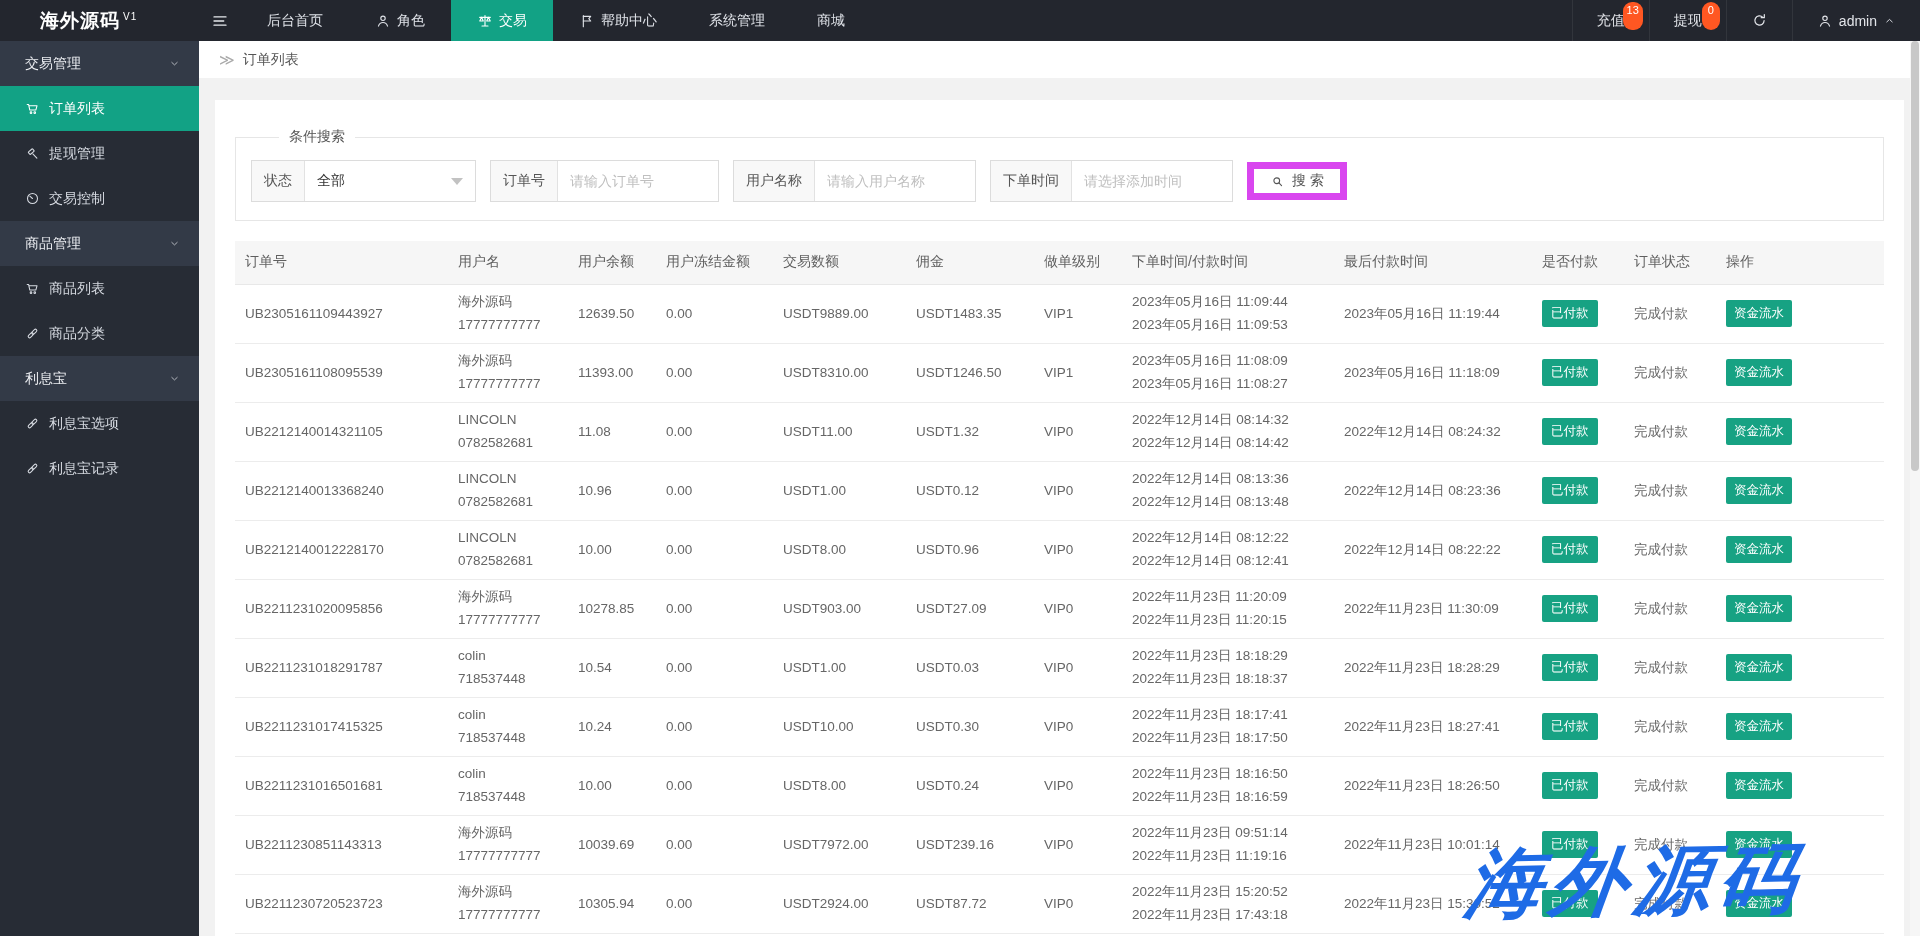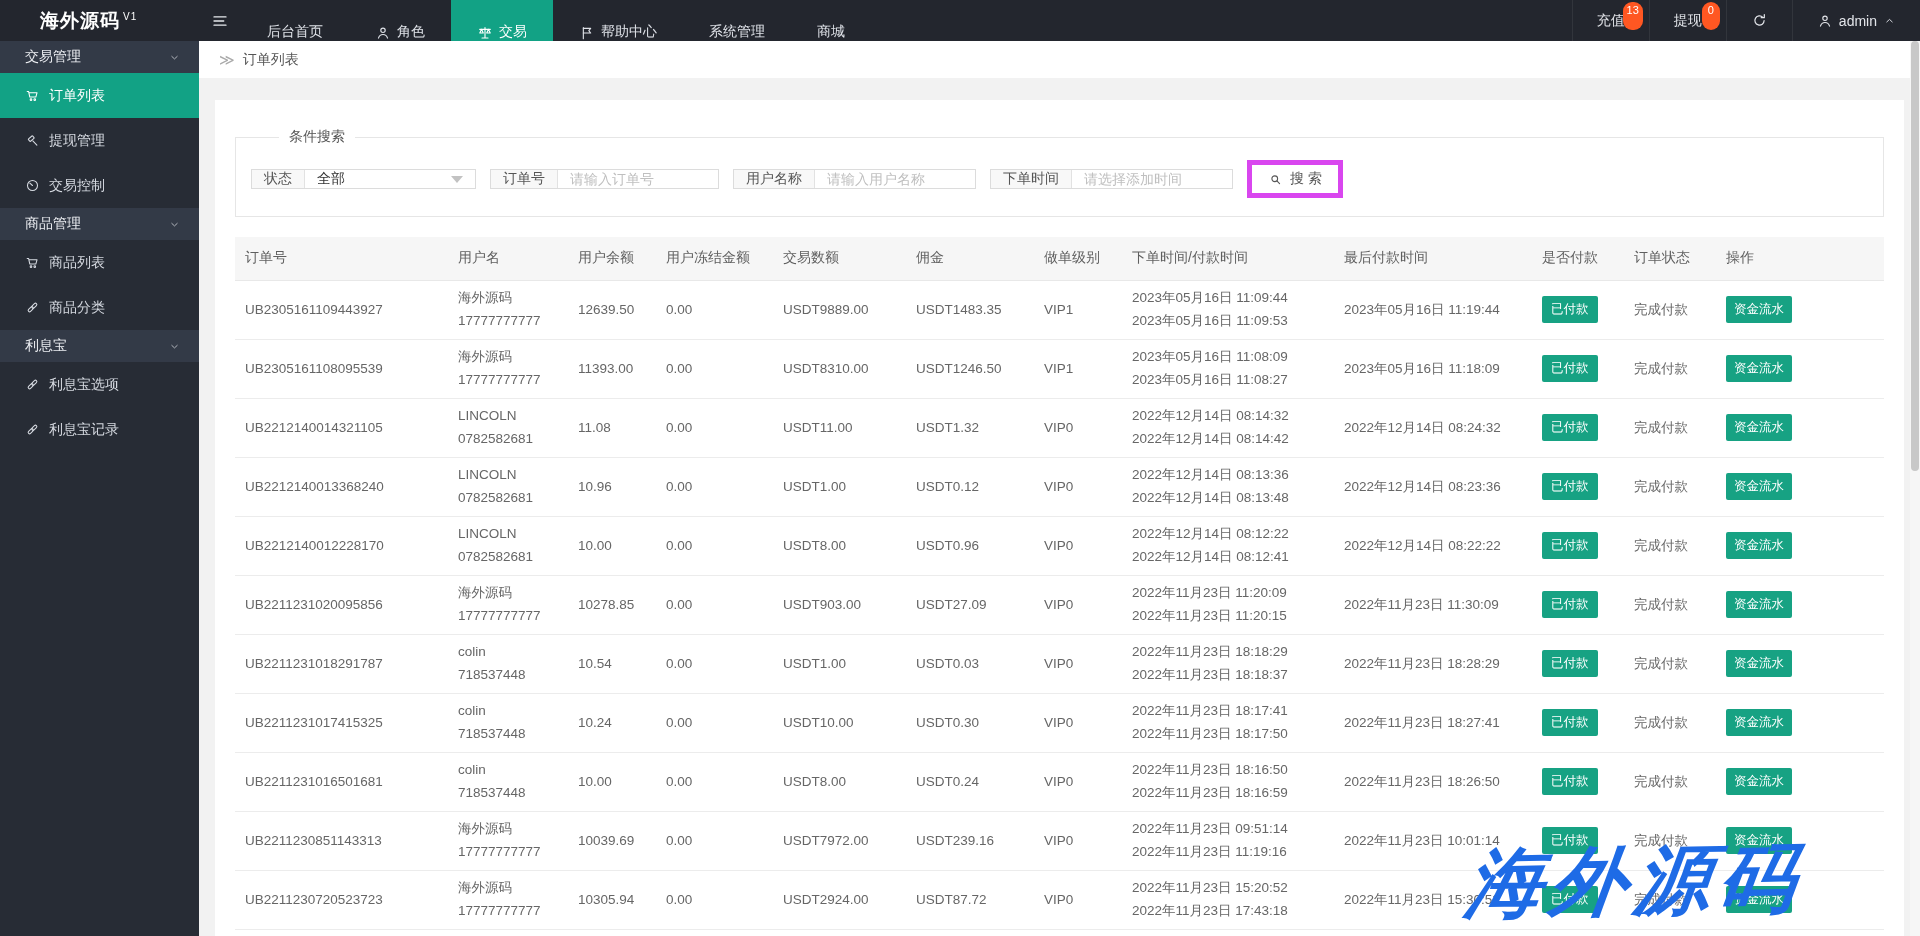--- a/index.html
+++ b/index.html
@@ -5,55 +5,55 @@
   * { margin:0; padding:0; box-sizing:border-box; }
   html,body { width:1920px; height:936px; overflow:hidden;
     font-family:"Liberation Sans","DejaVu Sans",sans-serif; background:#f2f2f2; }
 
   
   .navbar { position:relative; height:41px; background:#23262e; display:flex; align-items:stretch; color:#e8eaee; z-index:5; }
   .nav-logo { width:199px; display:flex; align-items:center; padding-left:40px; font-size:19px; font-weight:bold; color:#fff; letter-spacing:1px; }
   .nav-logo sup { font-size:10px; font-weight:normal; margin-left:3px; transform:translateY(-4px); }
   .nav-burger { width:42px; display:flex; align-items:center; justify-content:center; cursor:pointer; }
   .nav-menu { display:flex; align-items:stretch; }
-  .nav-item { display:flex; align-items:flex-end; gap:6px; padding:0 26px; font-size:14px; color:#dfe2e8; cursor:pointer; text-decoration:none; }
+  .nav-item { display:flex; align-items:center; gap:6px; padding:0 26px; font-size:14px; color:#dfe2e8; cursor:pointer; text-decoration:none; }
   .nav-item.active { background:#12a285; color:#fff; }
   .nav-right { margin-left:auto; display:flex; align-items:stretch; }
   .nav-right .nav-rt { position:relative; display:flex; align-items:center; gap:6px; padding:0 24px; font-size:14px; color:#e3e5ea; cursor:pointer; border-left:1px solid rgba(255,255,255,.07); }
   .nav-badge { position:absolute; top:2px; right:6px; min-width:18px; height:28px; line-height:17px; padding:0 4px; background:#ff5722; border-radius:9px; font-size:11px; color:#fff; text-align:center; }
   .icon { display:inline-flex; align-items:center; justify-content:center; }
   .icon svg { display:block; }
 
   
   .shell { display:flex; height:895px; }
 
   
   .sidebar { width:199px; background:#272c35; flex:none; overflow:hidden; }
-  .side-group-title { height:32px; display:flex; align-items:center; padding:0 18px 0 25px; background:#333a47; color:#eceef2; font-size:14px; cursor:pointer; }
+  .side-group-title { height:45px; display:flex; align-items:center; padding:0 18px 0 25px; background:#333a47; color:#eceef2; font-size:14px; cursor:pointer; }
   .side-group-title .chev { margin-left:auto; opacity:.75; }
   .side-item { height:45px; display:flex; align-items:center; gap:9px; padding-left:25px; color:#d6dae1; font-size:14px; cursor:pointer; background:#272c35; }
   .side-item.active { background:#12a285; color:#fff; }
 
   
   .main { flex:1; display:flex; flex-direction:column; background:#f2f2f2; position:relative; }
   .crumb-bar { height:37px; background:#fff; display:flex; align-items:center; padding-left:20px; font-size:14px; color:#555; flex:none; }
   .crumb-bar .crumb-ic { color:#a9a9a9; margin-right:8px; font-size:15px; }
   .card { background:#fff; margin:22px 16px 0 16px; flex:1; padding:28px 20px 0 20px; position:relative; }
 
   
   fieldset.search { border:1px solid #e6e6e6; padding:14px 15px 18px 15px; }
   fieldset.search legend { margin-left:28px; padding:0 10px; font-size:14px; color:#555; }
   .search-row { display:flex; align-items:center; gap:14px; }
-  .fgroup { display:flex; align-items:stretch; border:1px solid #dcdcdc; height:20px; background:#fff; }
+  .fgroup { display:flex; align-items:stretch; border:1px solid #dcdcdc; height:42px; background:#fff; }
   .fgroup .flabel { display:flex; align-items:center; padding:0 12px; font-size:14px; color:#555; background:#f8f8f8; border-right:1px solid #e2e2e2; white-space:nowrap; }
   .fgroup input { border:none; outline:none; padding:0 12px; font-size:14px; color:#333; width:160px; font-family:inherit; }
   .fgroup input::placeholder { color:#bfbfbf; }
   .fgroup .fselect { display:flex; align-items:center; width:170px; padding:0 12px; font-size:14px; color:#333; cursor:pointer; position:relative;font-family:Liberation Mono, monospace; }
   .fgroup .fselect .tri { position:absolute; right:12px; width:0; height:0; border-left:6px solid transparent; border-right:6px solid transparent; border-top:7px solid #c2c2c2; }
-  .search-btn { display:flex; align-items:center; gap:7px; height:38px; padding:0 16px; border:5px solid #d946ef; background:#fff; font-size:14px; color:#555; cursor:pointer; font-family:inherit; }
+  .search-btn { display:flex; align-items:center; gap:7px; height:38px; padding:0 16px; border:7px solid #d946ef; background:#fff; font-size:14px; color:#555; cursor:pointer; font-family:inherit; }
 
   
   table.grid { width:100%; border-collapse:collapse; margin-top:20px; table-layout:fixed; }
   table.grid th { height:43px; background:#f6f6f6; font-weight:normal; font-size:14px; color:#5f5f5f; text-align:left; padding:0 8px 0 10px; border-bottom:1px solid #e8e8e8; white-space:nowrap; overflow:hidden; }
   table.grid td { height:59px; border-bottom:1px solid #ececec; font-size:13.5px; color:#666; padding:6px 8px 6px 10px; vertical-align:middle; overflow:hidden; }
   table.grid .two-line div { line-height:1.7; white-space:nowrap; }
   .badge-paid { display:inline-block; background:#17a283; color:#fff; font-size:12.5px; padding:5px 9px; border-radius:2px; white-space:nowrap; }
   .btn-flow { display:inline-block; background:#17a283; color:#fff; font-size:12.5px; padding:5px 8px; border-radius:2px; cursor:pointer; white-space:nowrap; }
   col.c1{width:213px;} col.c2{width:120px;} col.c3{width:88px;} col.c4{width:117px;}
   col.c5{width:133px;} col.c6{width:128px;} col.c7{width:88px;} col.c8{width:212px;}

